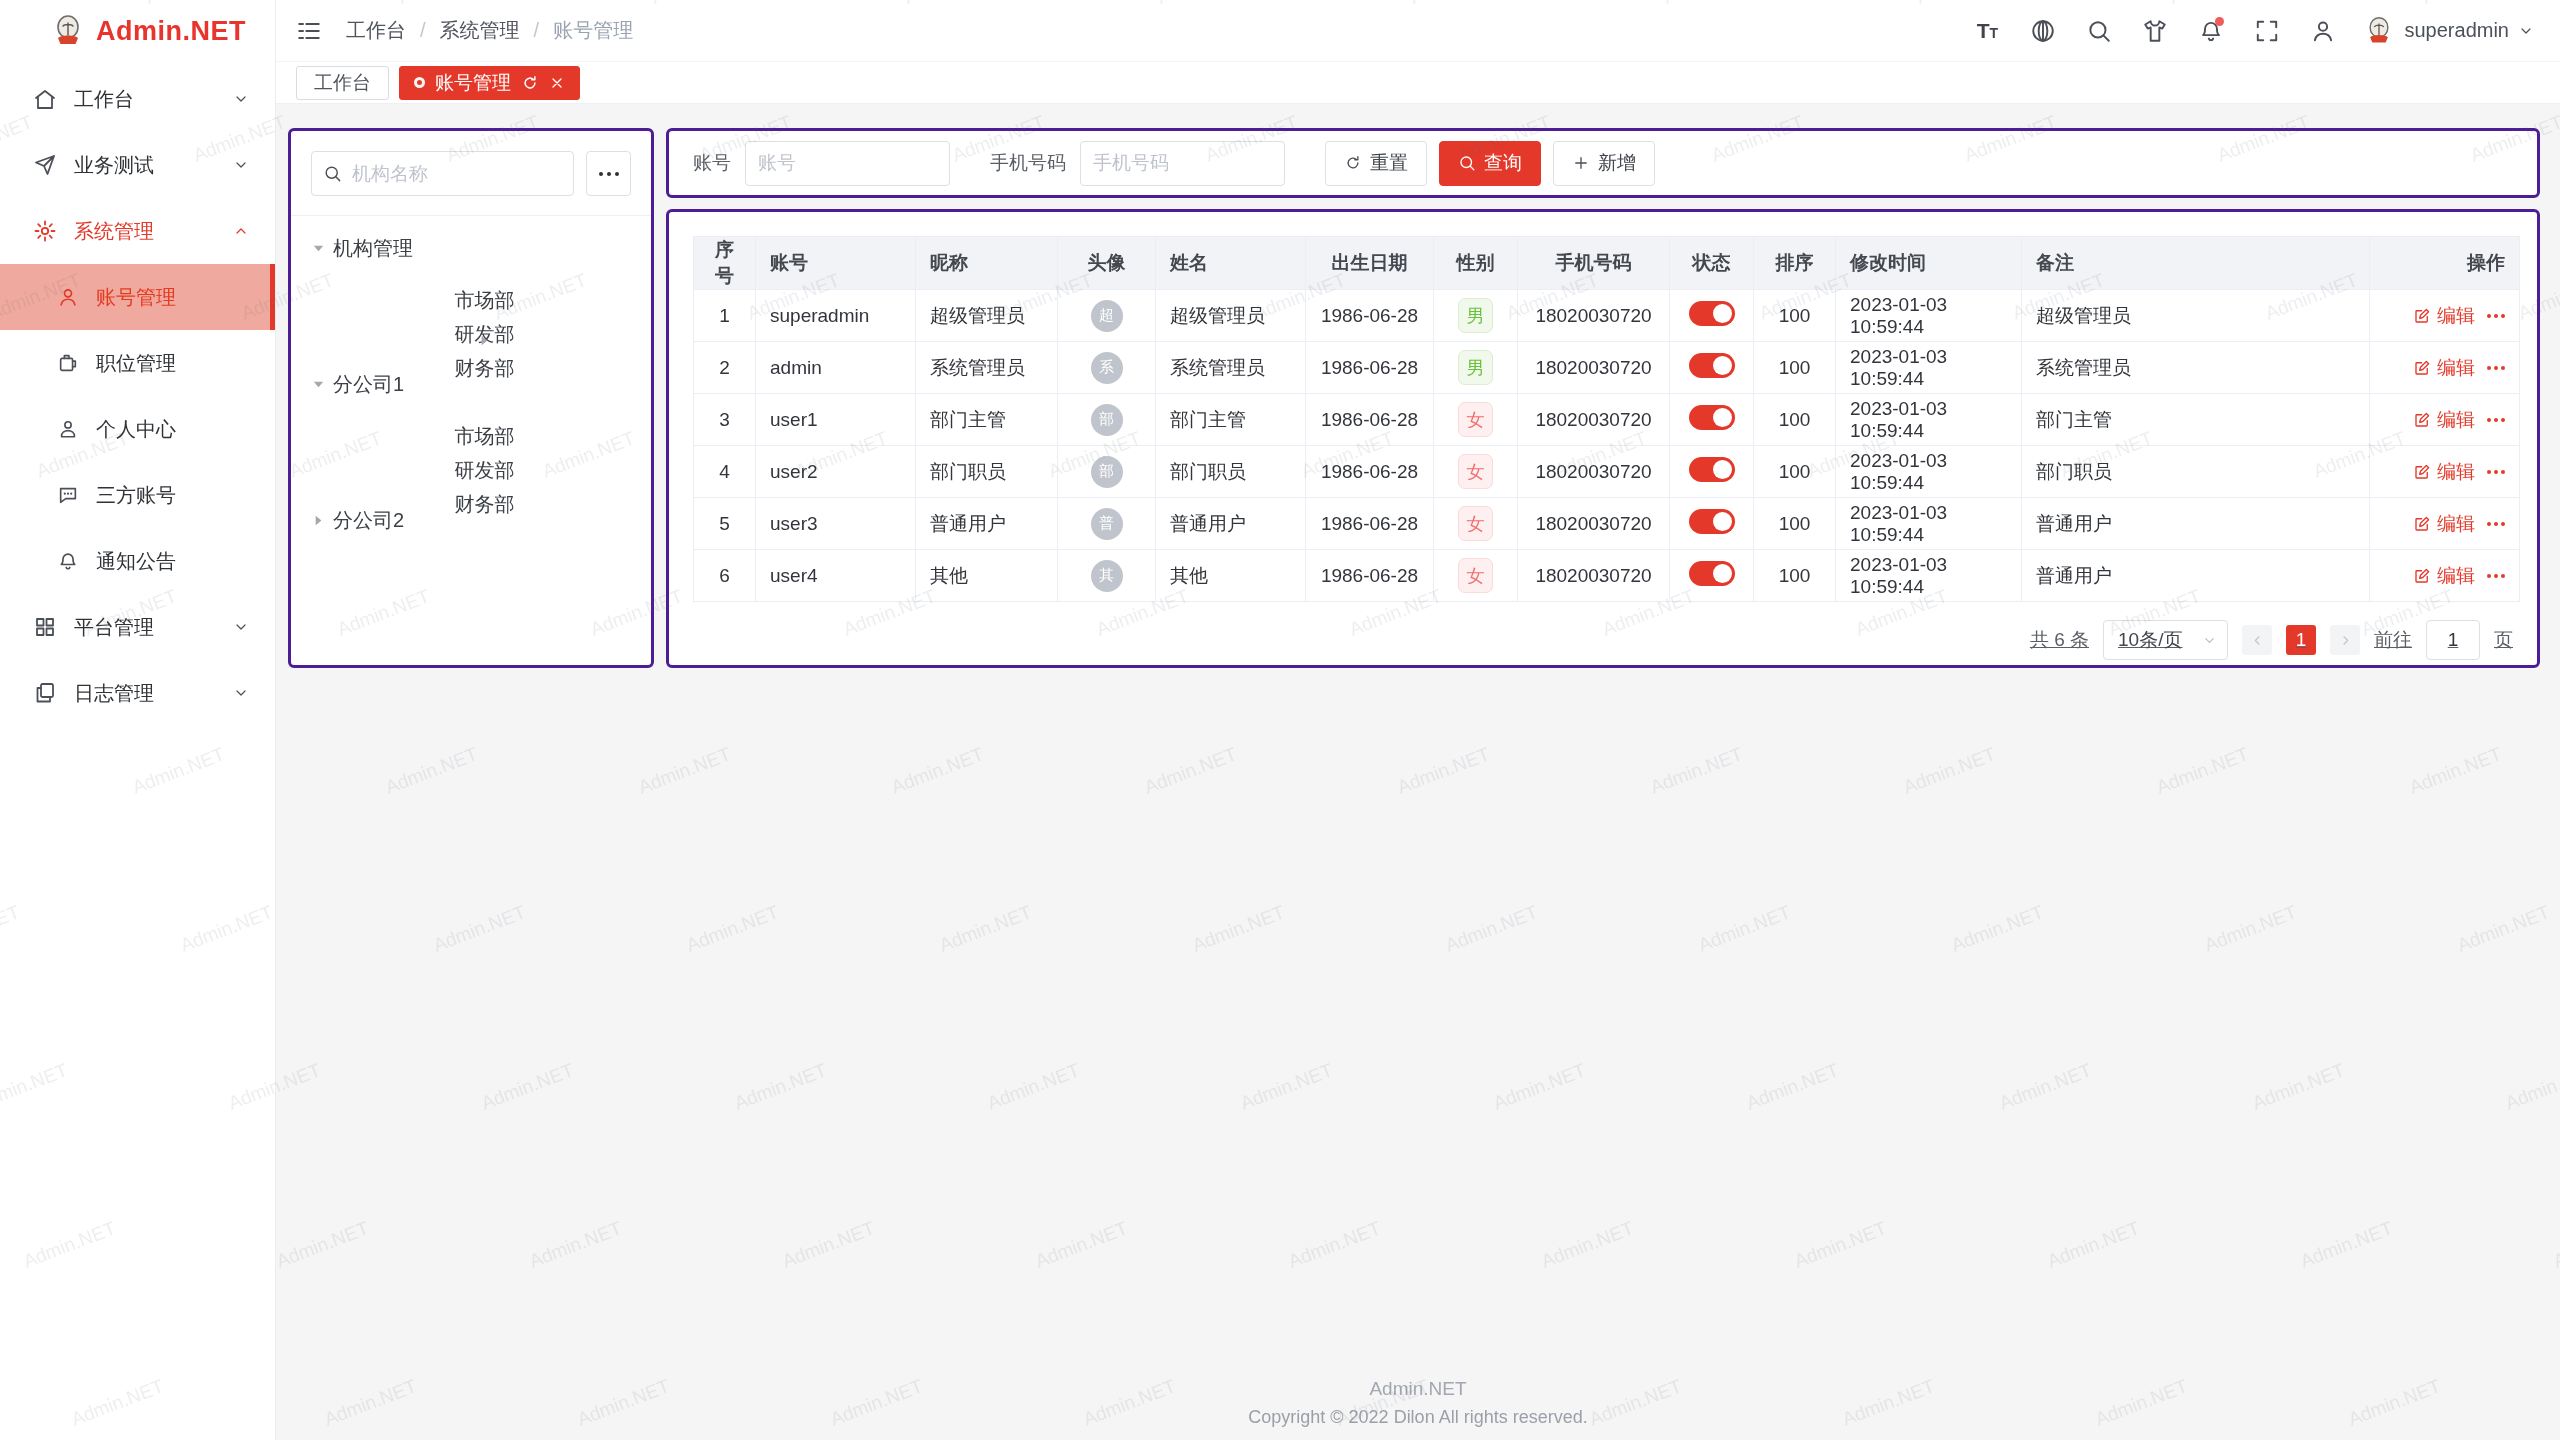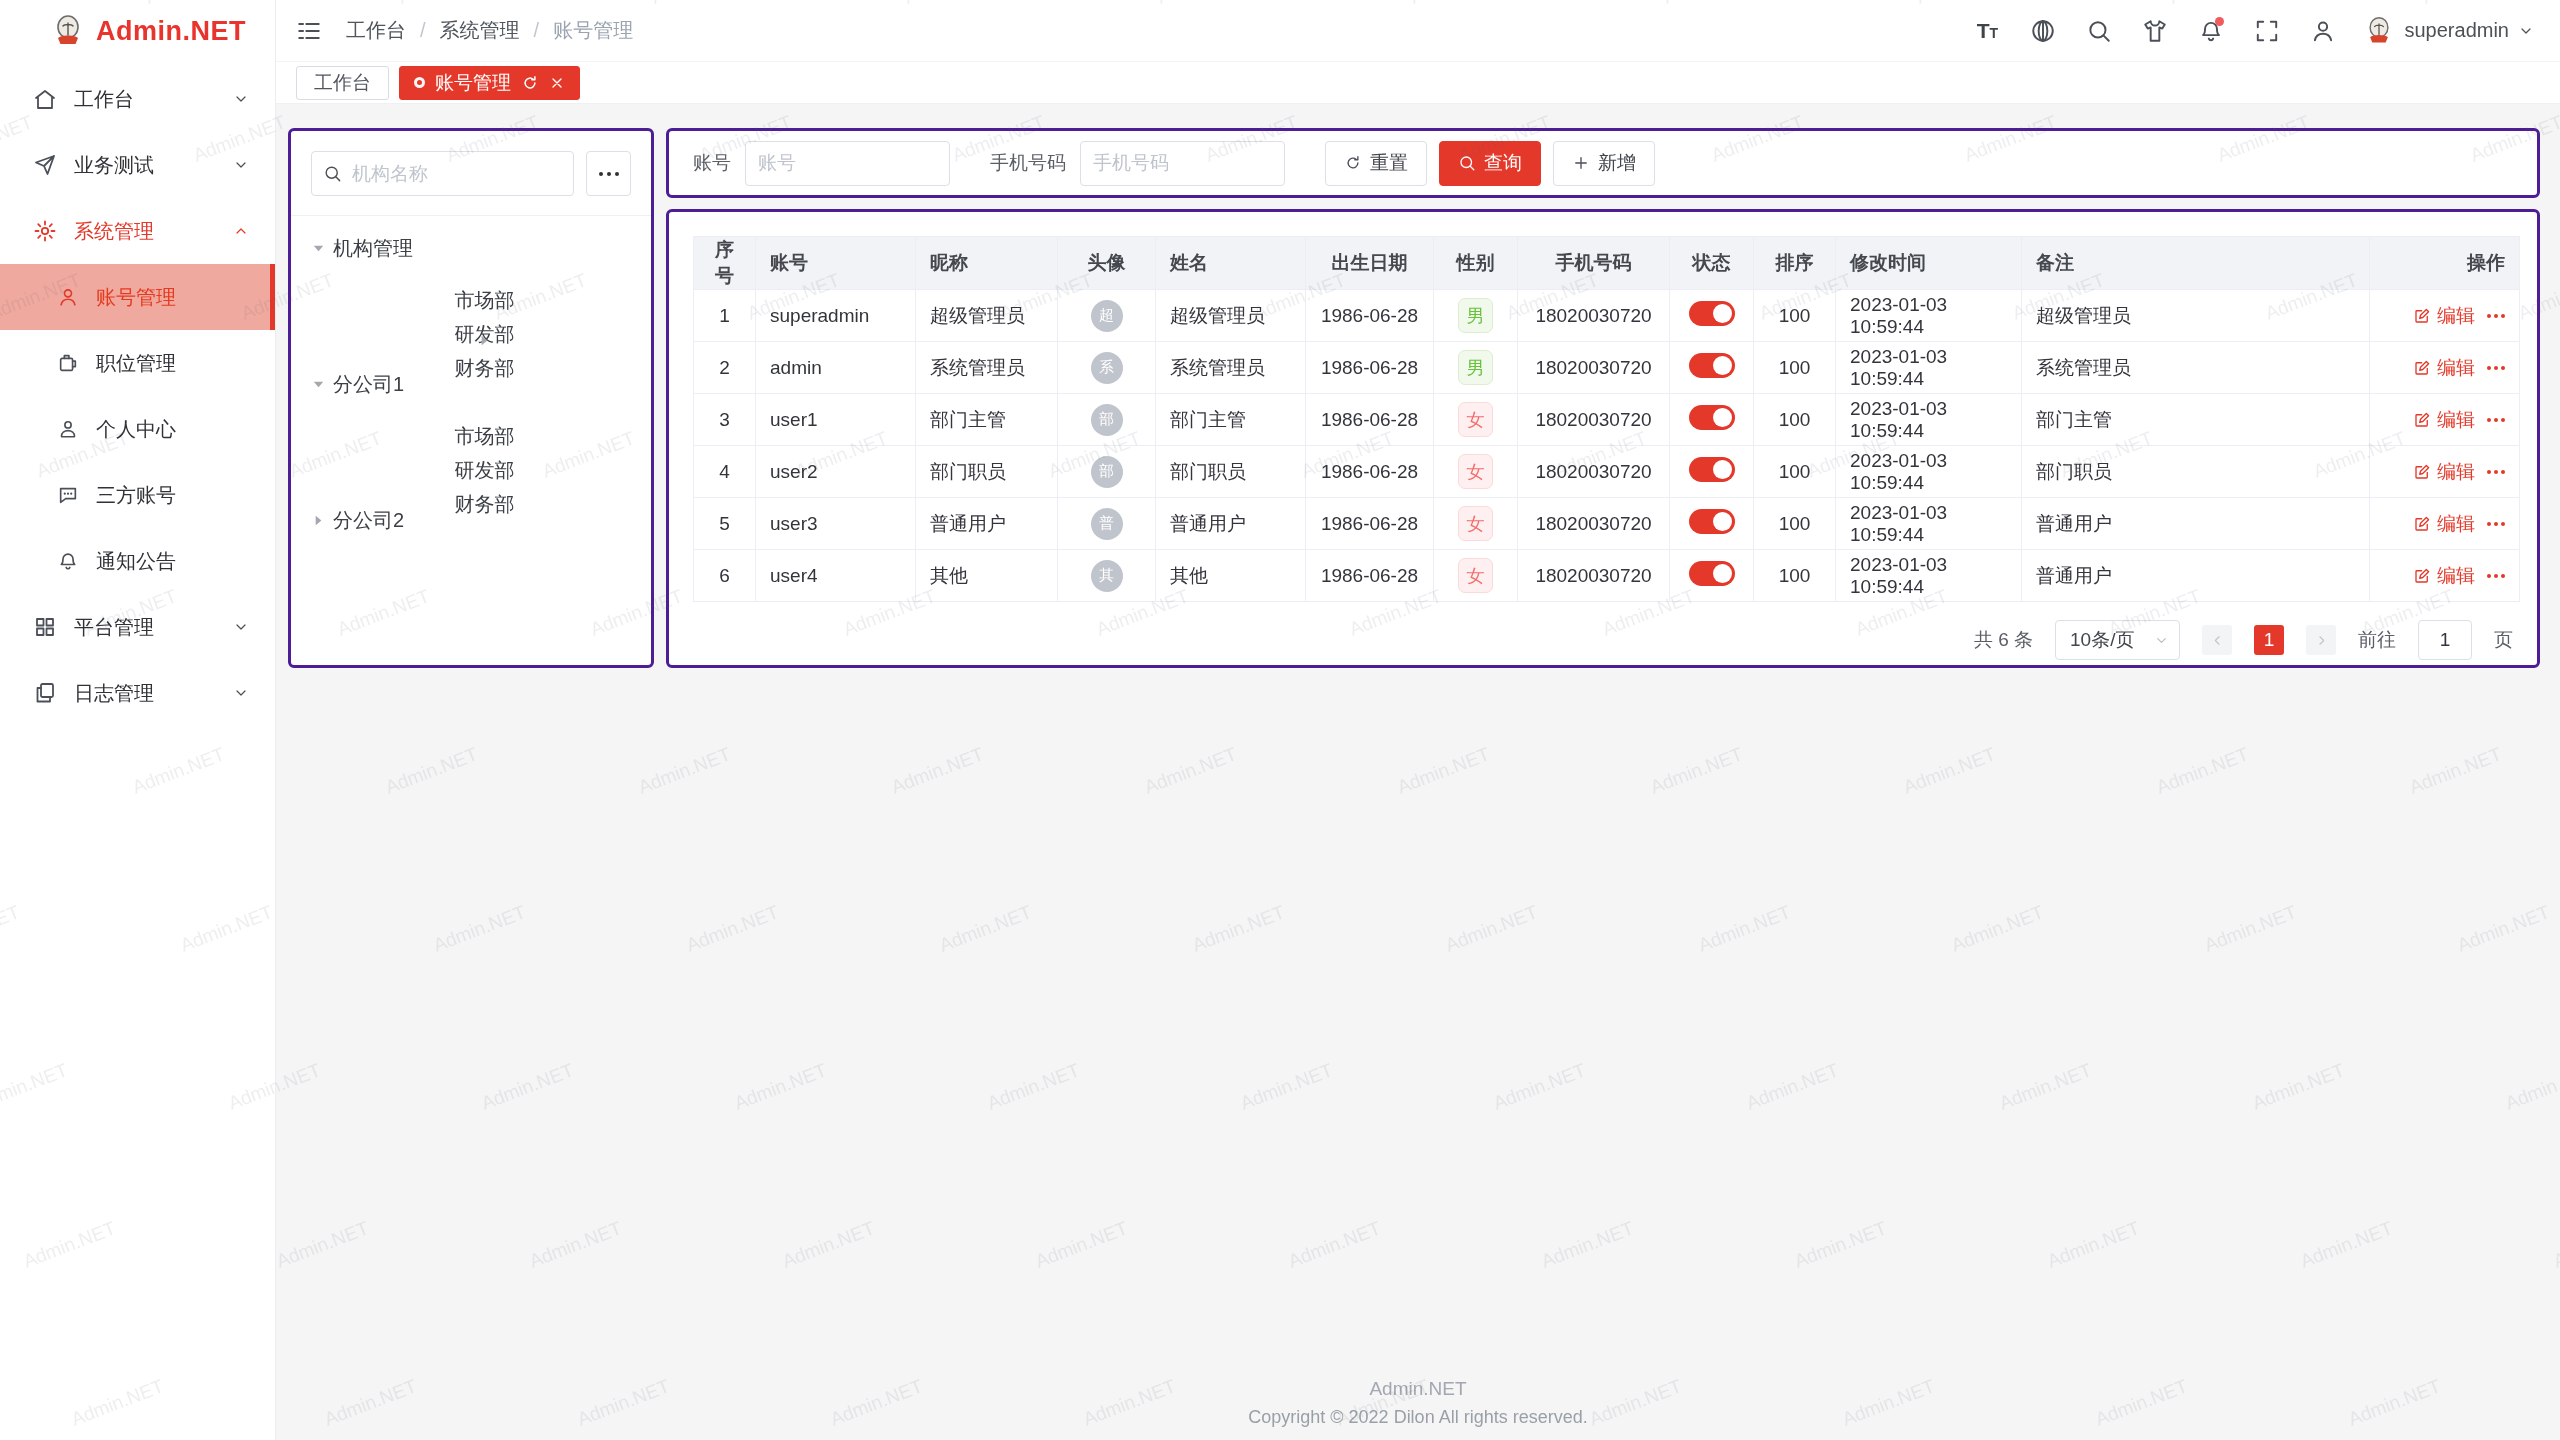--- a/index.html
+++ b/index.html
@@ -89,21 +89,21 @@
   .badge { display:inline-flex; width:35px; height:35px; align-items:center; justify-content:center; border-radius:7px; font-size:18px; }
   .badge.male { background:#f0f9eb; border:1px solid #dcedd2; color:#67c23a; }
   .badge.female { background:#fef0f0; border:1px solid #fbdada; color:#f56c6c; }
   .toggle { display:inline-block; width:46px; height:25px; border-radius:13px; background:#e4392a; position:relative; cursor:pointer; }
   .toggle::after { content:""; position:absolute; right:3px; top:3px; width:19px; height:19px; border-radius:50%; background:#fff; }
   .ops { display:flex; align-items:center; justify-content:flex-end; gap:12px; color:#e4392a; }
   .ops .edit { display:flex; align-items:center; gap:6px; cursor:pointer; }
   .ops .more-dots { display:flex; gap:3px; cursor:pointer; }
   .ops .more-dots i { width:4px; height:4px; border-radius:50%; background:#e4392a; }
 
-  .pager { margin-top:18px; display:flex; align-items:center; justify-content:flex-end; gap:22px; color:#5a5f66; font-size:19px; }
+  .pager { margin-top:18px; display:flex; align-items:center; justify-content:flex-end; gap:14px; color:#5a5f66; font-size:19px;text-decoration:underline; }
   .psel { width:125px; height:40px; border:1px solid #dcdfe6; border-radius:4px; display:flex; align-items:center; justify-content:space-between; padding:0 10px 0 14px; cursor:pointer; color:#42464d; }
   .pbtn { width:30px; height:30px; border-radius:3px; background:#f3f4f6; display:flex; align-items:center; justify-content:center; cursor:pointer; }
   .pbtn .ic { stroke:#c0c4cc; }
   .pnum { width:30px; height:30px; border-radius:3px; background:#e4392a; color:#fff; display:flex; align-items:center; justify-content:center; cursor:pointer; }
   .goto-inp { width:54px; height:40px; text-align:center; }
 
   .footer { position:absolute; left:276px; right:0; bottom:12px; text-align:center; z-index:1; }
   .footer .l1 { color:#a2a7b0; font-size:19px; }
   .footer .l2 { color:#9aa0a8; font-size:18px; margin-top:7px; }
 

